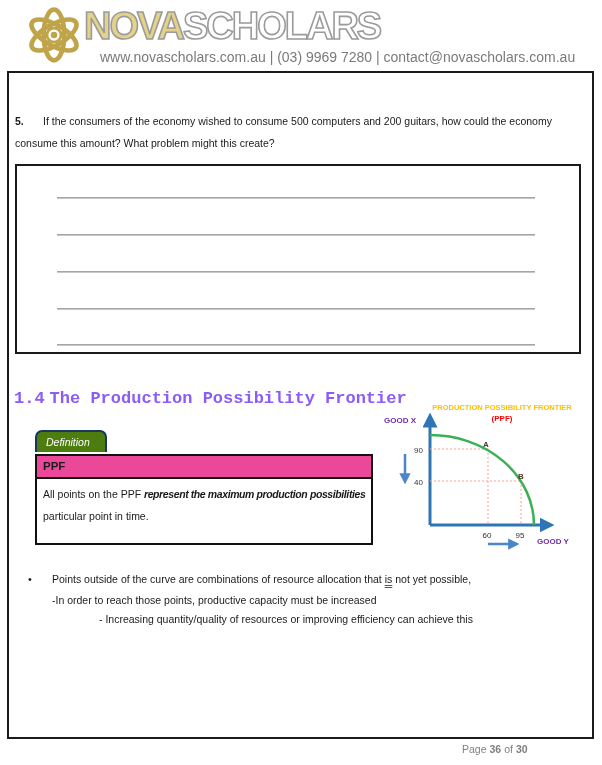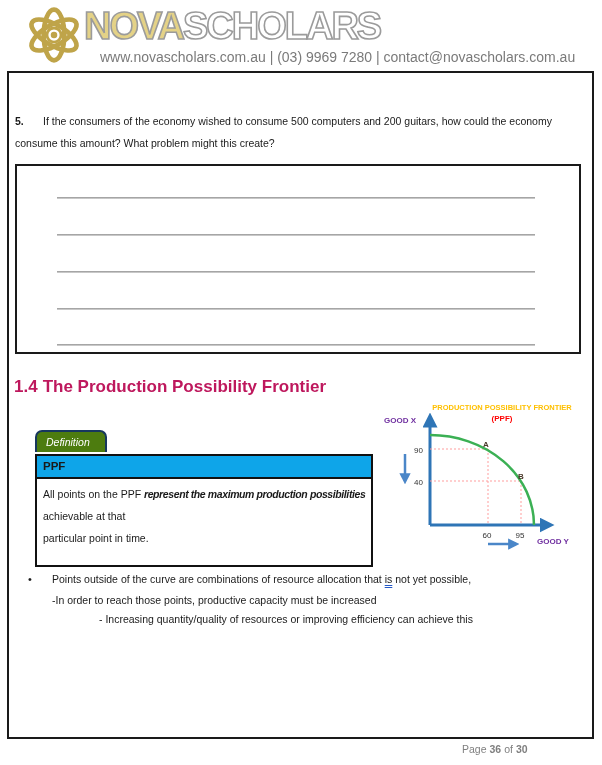--- a/index.html
+++ b/index.html
@@ -21,30 +21,30 @@
   
   .question{position:absolute;left:6px;top:26px;width:562px;
             font-size:10.5px;line-height:22px;}
   .qnum{font-weight:bold;display:inline-block;width:28px;}
   
   .answer-box{position:absolute;left:6px;top:91px;width:562px;height:186px;
               border:2px solid #1a1a1a;background:#fff;}
   .write-line{position:absolute;left:40px;width:478px;height:2px;
               background:linear-gradient(#949494,#d9d9d9);}
   
-  .heading{position:absolute;left:5px;top:304px;font-size:17px;font-weight:bold;
-           color:#be185d;white-space:nowrap;}
+  .heading{position:absolute;left:5px;top:316px;font-size:17px;font-weight:bold;
+           color:#8b5cf6;white-space:nowrap;font-family:Liberation Mono, monospace;}
   .heading .num{margin-right:5px;}
   
   .def-tab{position:absolute;left:26px;top:357px;width:72px;height:22px;
            background:#4d7c0f;border:2px solid #17375E;border-bottom:none;
            border-radius:7px 7px 0 0;color:#fff;font-style:italic;font-size:10.5px;
            line-height:21px;padding-left:9px;box-sizing:border-box;}
   .def-table{position:absolute;left:26px;top:381px;width:338px;box-sizing:border-box;}
-  .def-head{border:2px solid #111;background:#0ea5e9;font-weight:bold;font-size:11.5px;
+  .def-head{border:2px solid #111;background:#ec4899;font-weight:bold;font-size:11.5px;
             padding:3px 6px;height:15px;line-height:15px;}
   .def-body{border:2px solid #111;border-top:none;background:#fff;font-size:10.5px;
             line-height:22px;padding:4px 6px 16px 6px;}
   .def-body .l1{white-space:nowrap;}
   .emph{font-weight:bold;font-style:italic;letter-spacing:-0.4px;}
   
   .chart{position:absolute;left:367px;top:324px;width:224px;height:164px;}
   
   .bullets{position:absolute;left:19px;top:497px;width:556px;font-size:10.5px;line-height:19px;}
   .b-row{display:flex;margin-bottom:2px;}
@@ -89,21 +89,20 @@
     <div class="write-line" style="top:178px;"></div>
   </div>
 
   <div class="heading"><span class="num">1.4</span><span>The Production Possibility Frontier</span></div>
 
   <div class="def-tab">Definition</div>
   <div class="def-table">
     <div class="def-head">PPF</div>
     <div class="def-body">
       <div class="l1"><span>All points on the PPF </span><span class="emph">represent the maximum production possibilities</span></div>
-      <div>achievable at that</div>
       <div>particular point in time.</div>
     </div>
   </div>
 
   <svg class="chart" viewBox="0 0 224 164">
     <defs>
       <marker id="arrB" viewBox="0 0 10 10" refX="7" refY="5" markerWidth="5" markerHeight="5" orient="auto-start-reverse">
         <path d="M0,0 L10,5 L0,10 z" fill="#2E75B6"></path>
       </marker>
       <marker id="arrG" viewBox="0 0 10 10" refX="7" refY="5" markerWidth="4.5" markerHeight="4.5" orient="auto-start-reverse">

